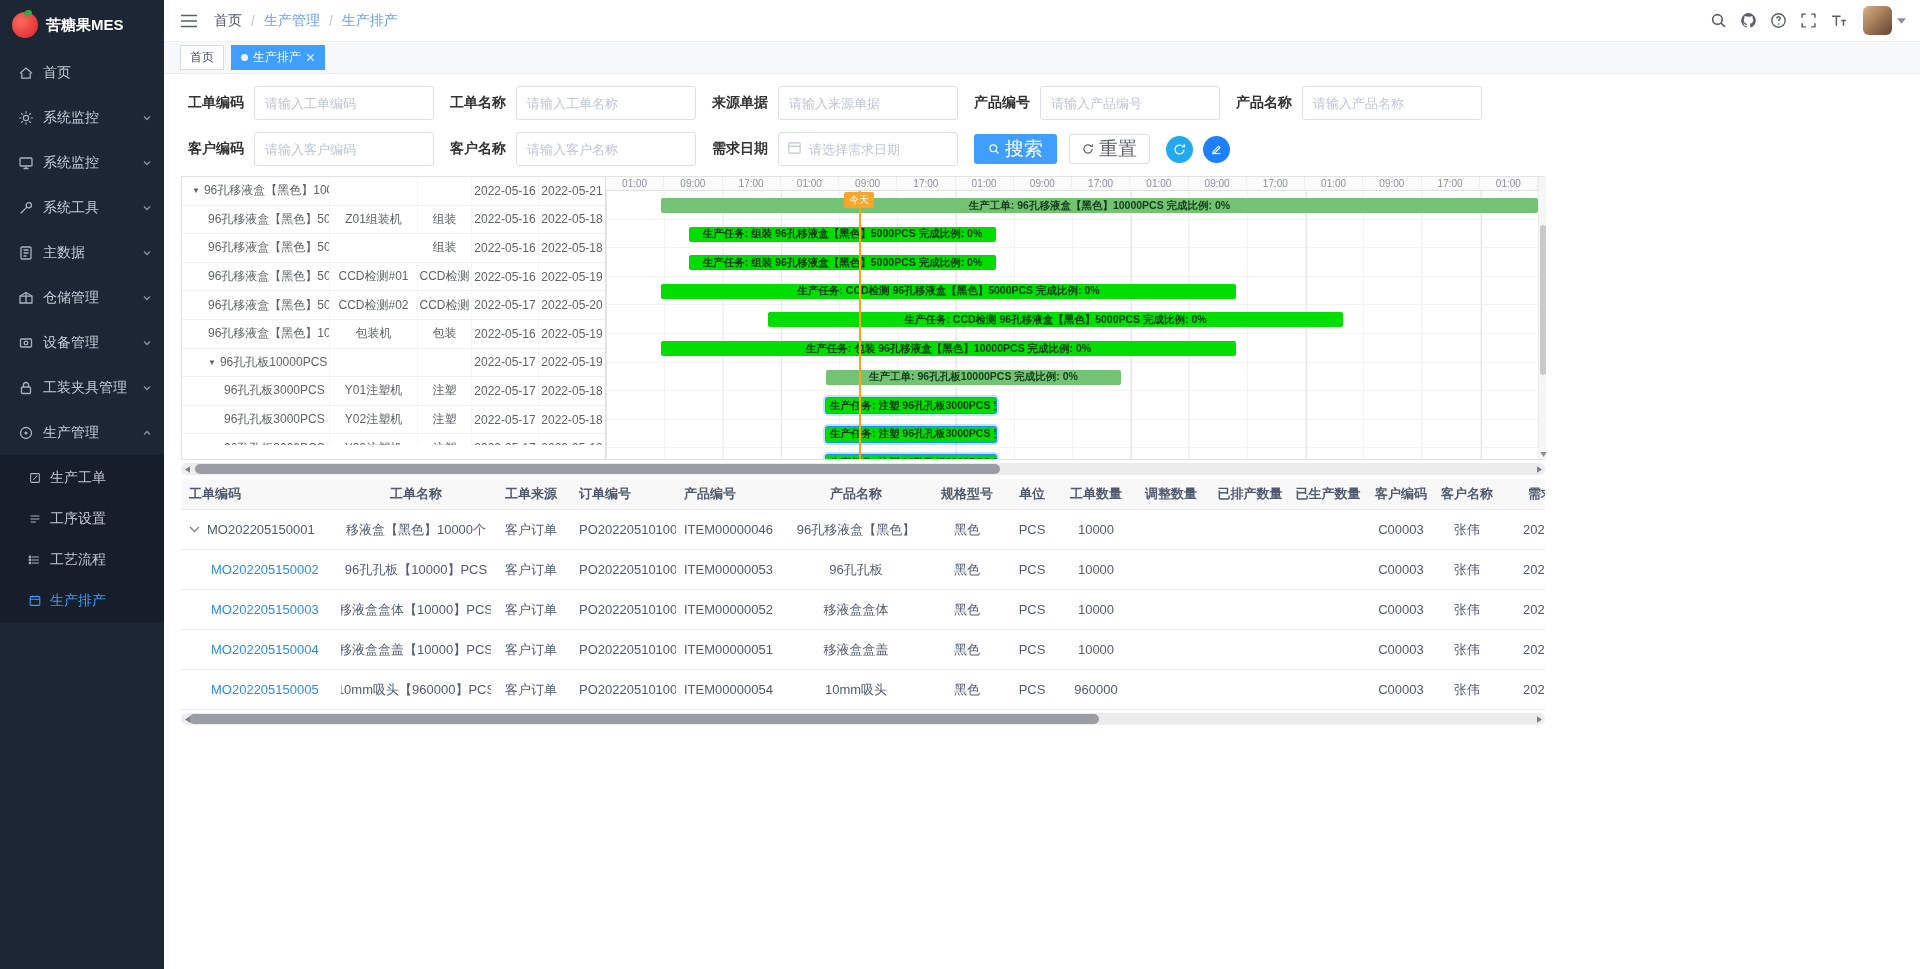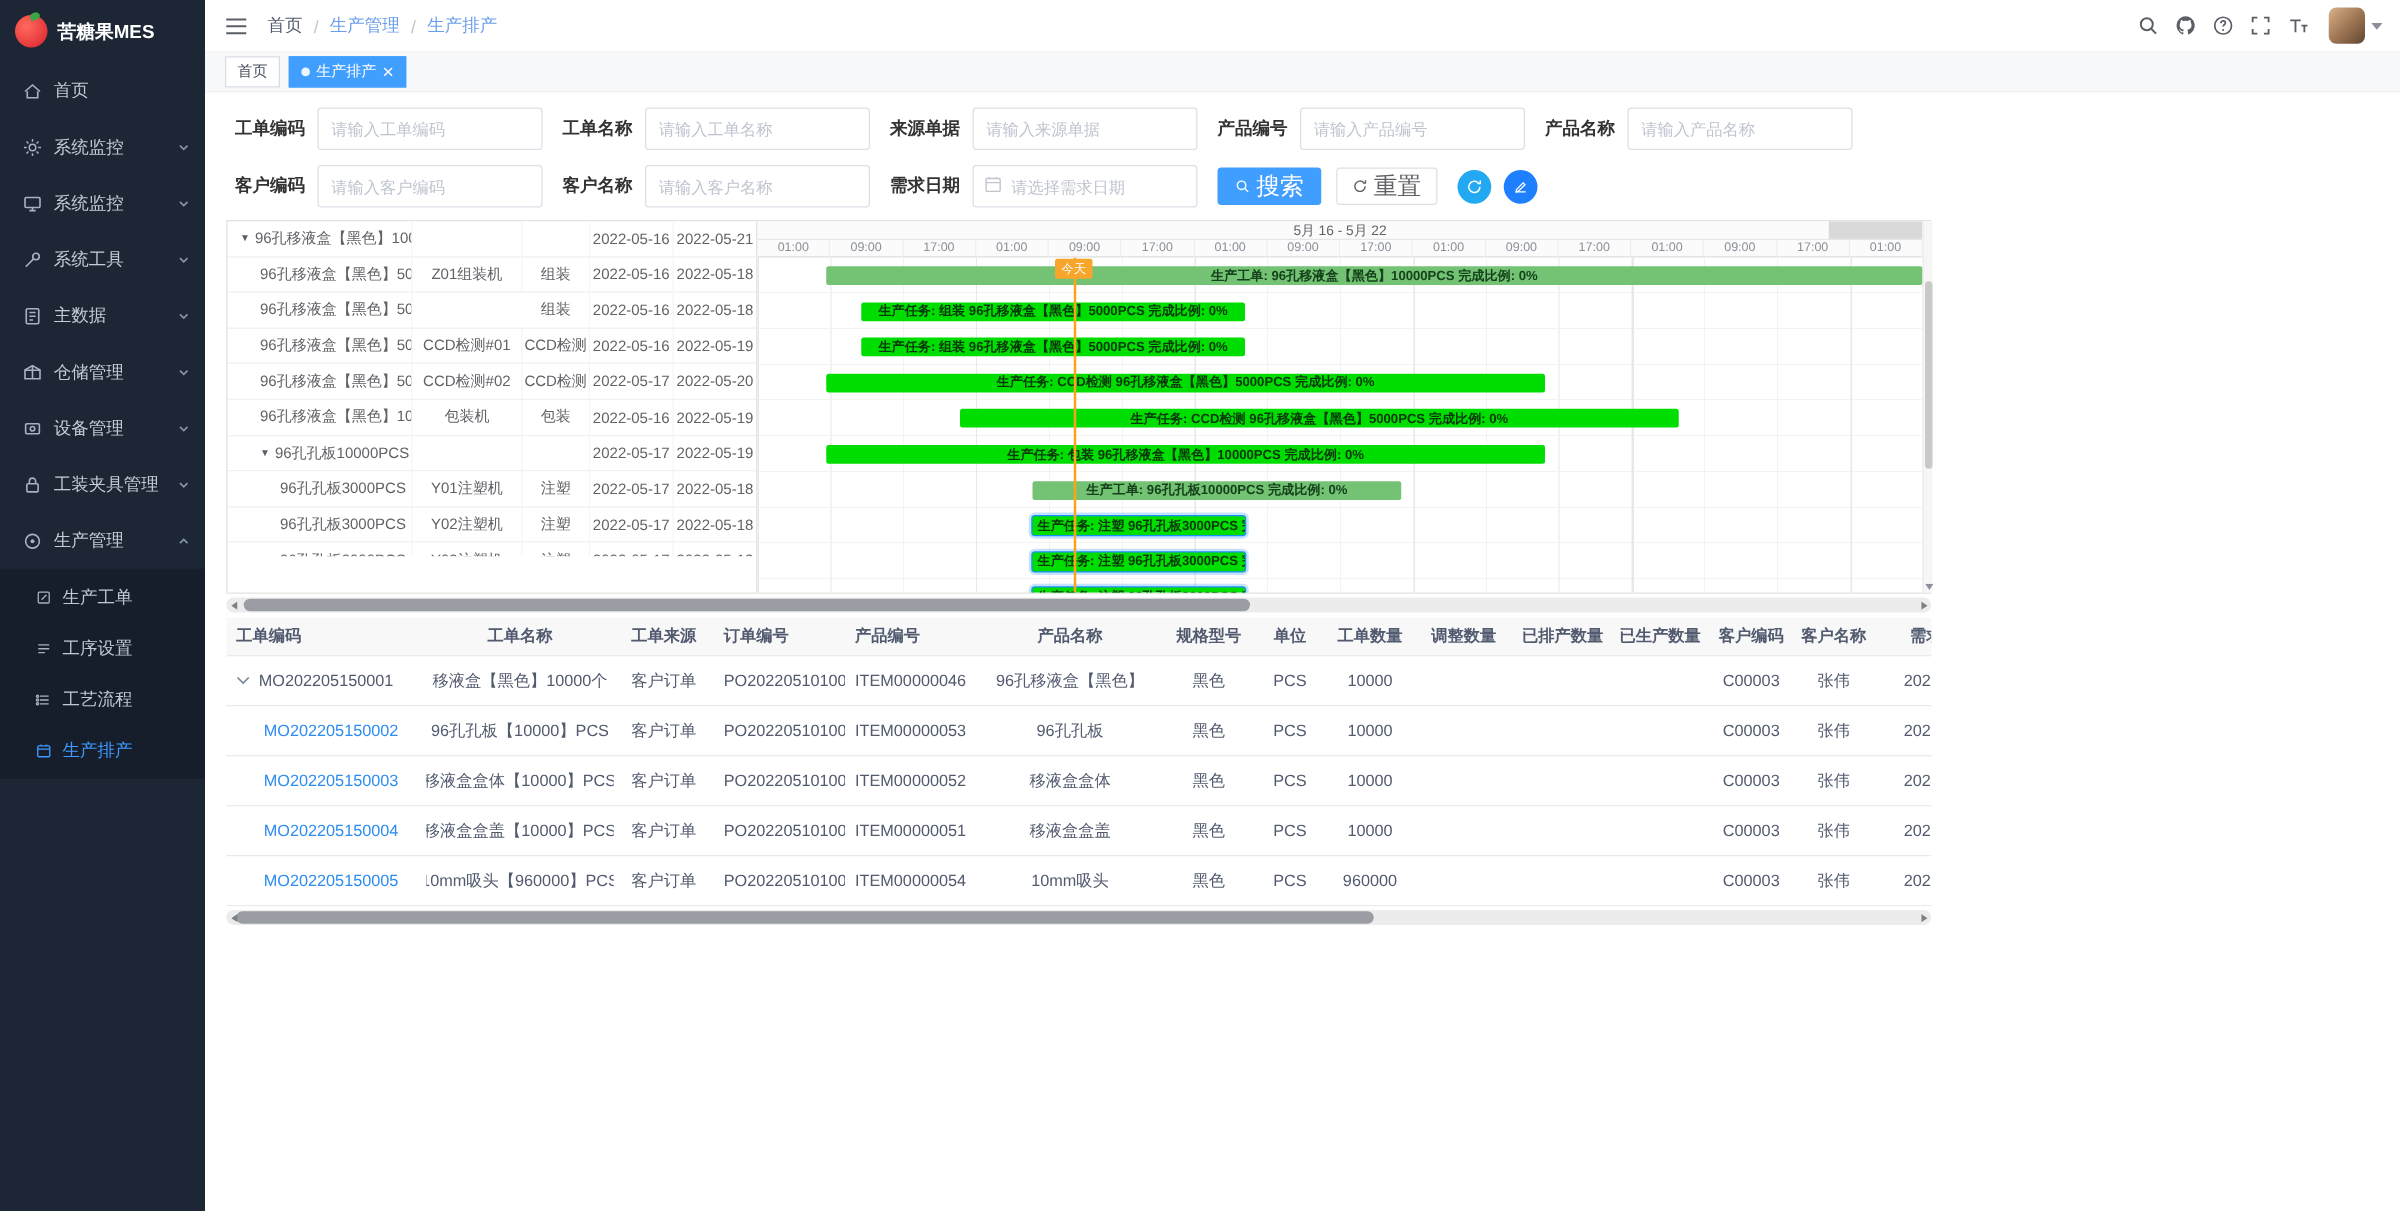--- a/index.html
+++ b/index.html
@@ -530,24 +530,20 @@
                 <span>96孔孔板3000PCS</span>
               </div>
               <div class="g-lc" style="width: 88px;">Y03注塑机</div>
               <div class="g-lc" style="width: 54px;">注塑</div>
               <div class="g-lc" style="width: 67px;">2022-05-17</div>
               <div class="g-lc" style="width: 67px;">2022-05-18</div>
             </div>
           </div>
       </div>
       <div class="g-timeline">
-        <div class="g-range">
-          <span>5月 16 - 5月 22</span>
-          <span class="g-rangegray"></span>
-        </div>
         <div class="g-hours">
             <div class="g-hour">01:00</div>
             <div class="g-hour">09:00</div>
             <div class="g-hour">17:00</div>
             <div class="g-hour">01:00</div>
             <div class="g-hour">09:00</div>
             <div class="g-hour">17:00</div>
             <div class="g-hour">01:00</div>
             <div class="g-hour">09:00</div>
             <div class="g-hour">17:00</div>

